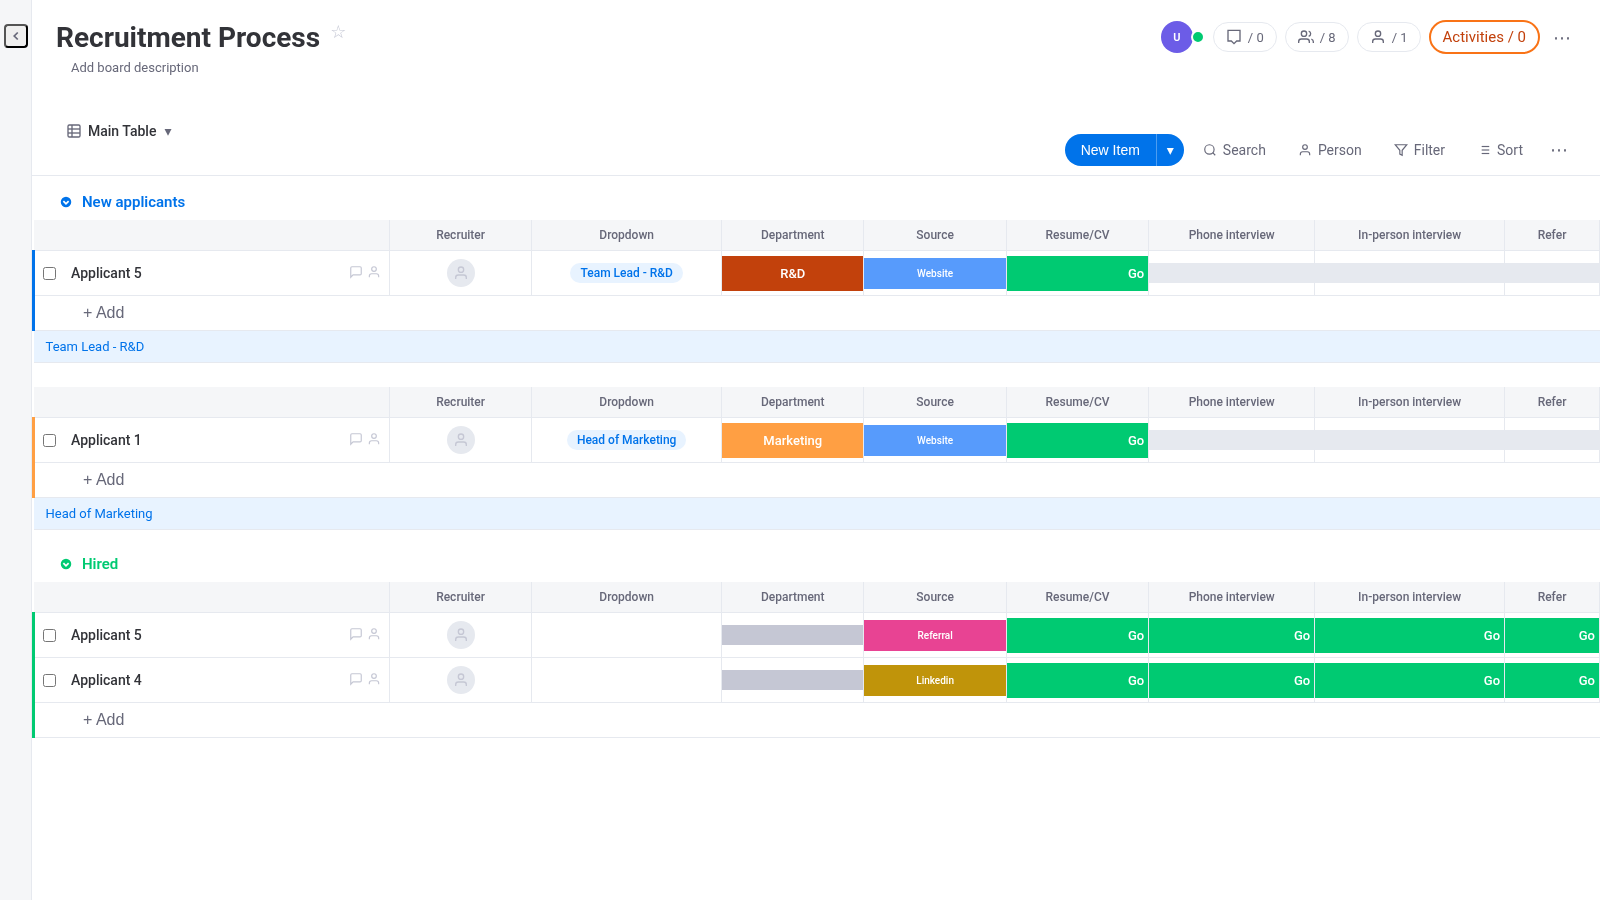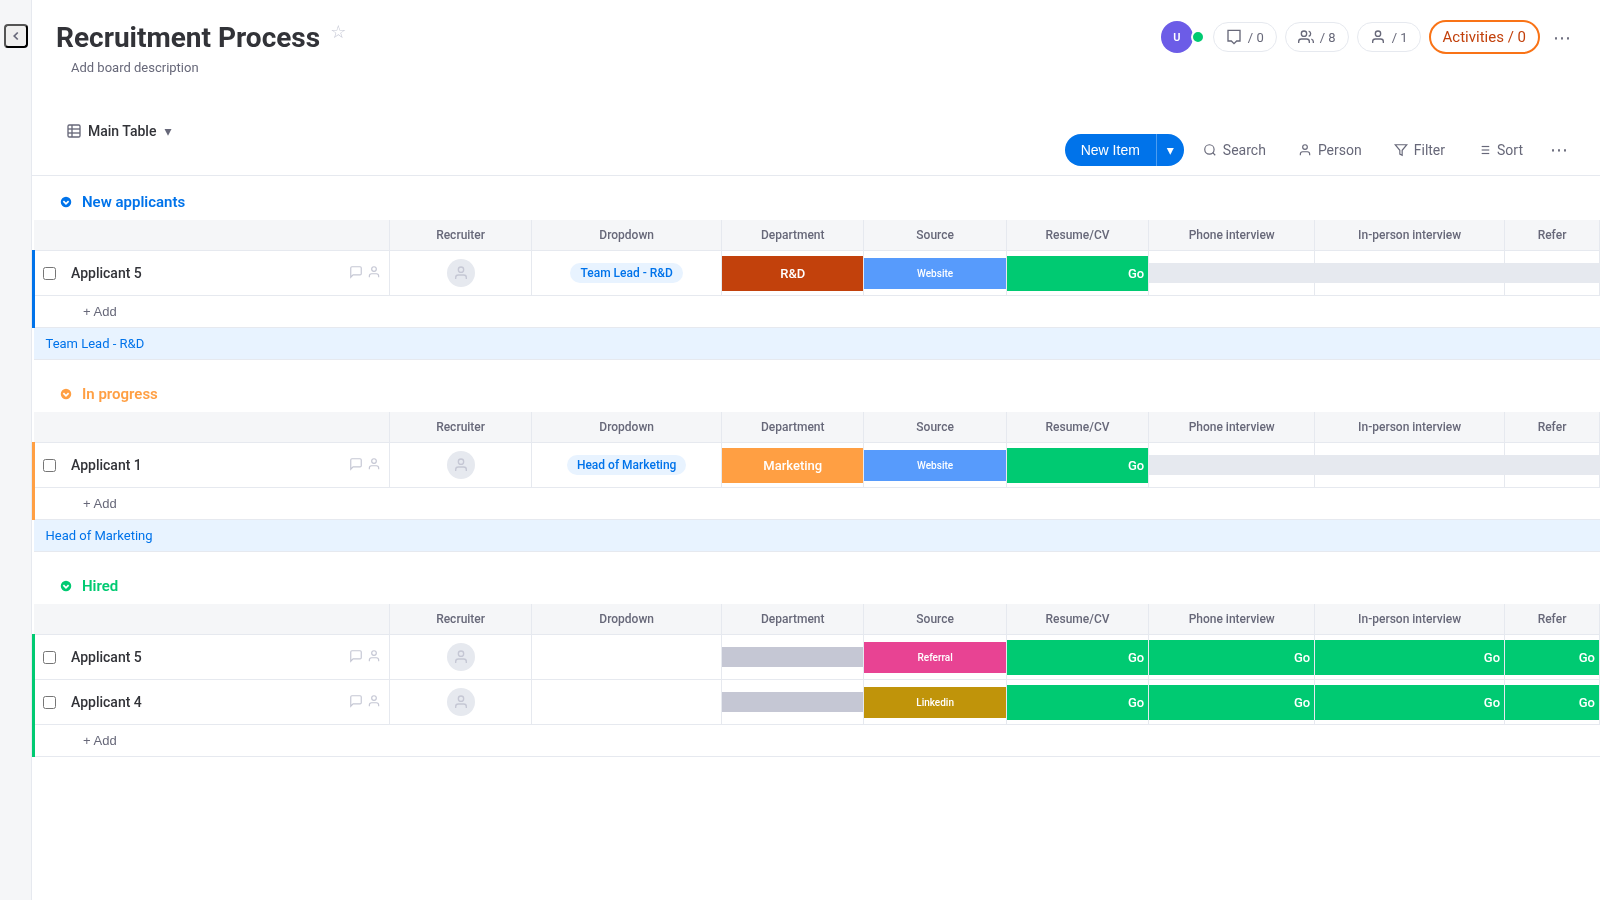--- a/index.html
+++ b/index.html
@@ -86,21 +86,21 @@
     .source-referral { background: #e84393; }
     .source-linkedin { background: #c0940a; }
 
     .status-cell { text-align: right; padding: 0; }
     .status-badge { display: block; width: 100%; padding: 10px 4px; font-size: 13px; font-weight: 500; color: white; }
     .status-go { background: #00ca72; }
     .status-empty { background: #e6e9ef; }
 
     .add-row td { border-bottom: 1px solid #e6e9ef; }
     .add-row-cell { padding: 8px 48px; }
-    .add-btn { background: none; border: none; color: #676879; font-size: 13px; cursor: pointer; display: flex; align-items: center; gap: 4px; }
+    .add-btn { background: none; border: none; color: #676879; font-size: 16px; cursor: pointer; display: flex; align-items: center; gap: 4px; }
 
     .dropdown-suggestion { background: #e8f3ff; padding: 8px 12px; font-size: 13px; color: #0073ea; cursor: pointer; border-bottom: 1px solid #e6e9ef; }
   </style>
 </head>
 <body>
 
 <div class="app-container">
 
   <div class="sidebar-toggle">
     <button class="sidebar-toggle-btn">
@@ -301,29 +301,20 @@
                 <td colspan="9" style="padding:0;">
                   <div class="dropdown-suggestion">Team Lead - R&amp;D</div>
                 </td>
               </tr>
             </tbody>
           </table>
         </div>
       </div>
 
       <div class="group-section">
-        <div class="group-header">
-          <div class="group-toggle">
-            <svg viewBox="0 0 16 16" width="14" height="14" fill="none">
-                <circle cx="8" cy="8" r="6" fill="#ff9f43"></circle>
-                <polyline points="5,7 8,10 11,7" stroke="white" stroke-width="2" fill="none"></polyline>
-              </svg>
-          </div>
-          <span class="group-title orange">In progress</span>
-        </div>
         <div class="table-wrapper">
           <table class="table">
             <thead>
               <tr>
                 <th class="col-header name-col" style="text-align:left; padding-left:48px; width:300px; min-width:300px;"></th>
                 <th class="col-header recruiter-col">Recruiter</th>
                 <th class="col-header" style="width:160px;">Dropdown</th>
                 <th class="col-header" style="width:120px;">Department</th>
                 <th class="col-header" style="width:120px;">Source</th>
                 <th class="col-header" style="width:120px;">Resume/CV</th>

